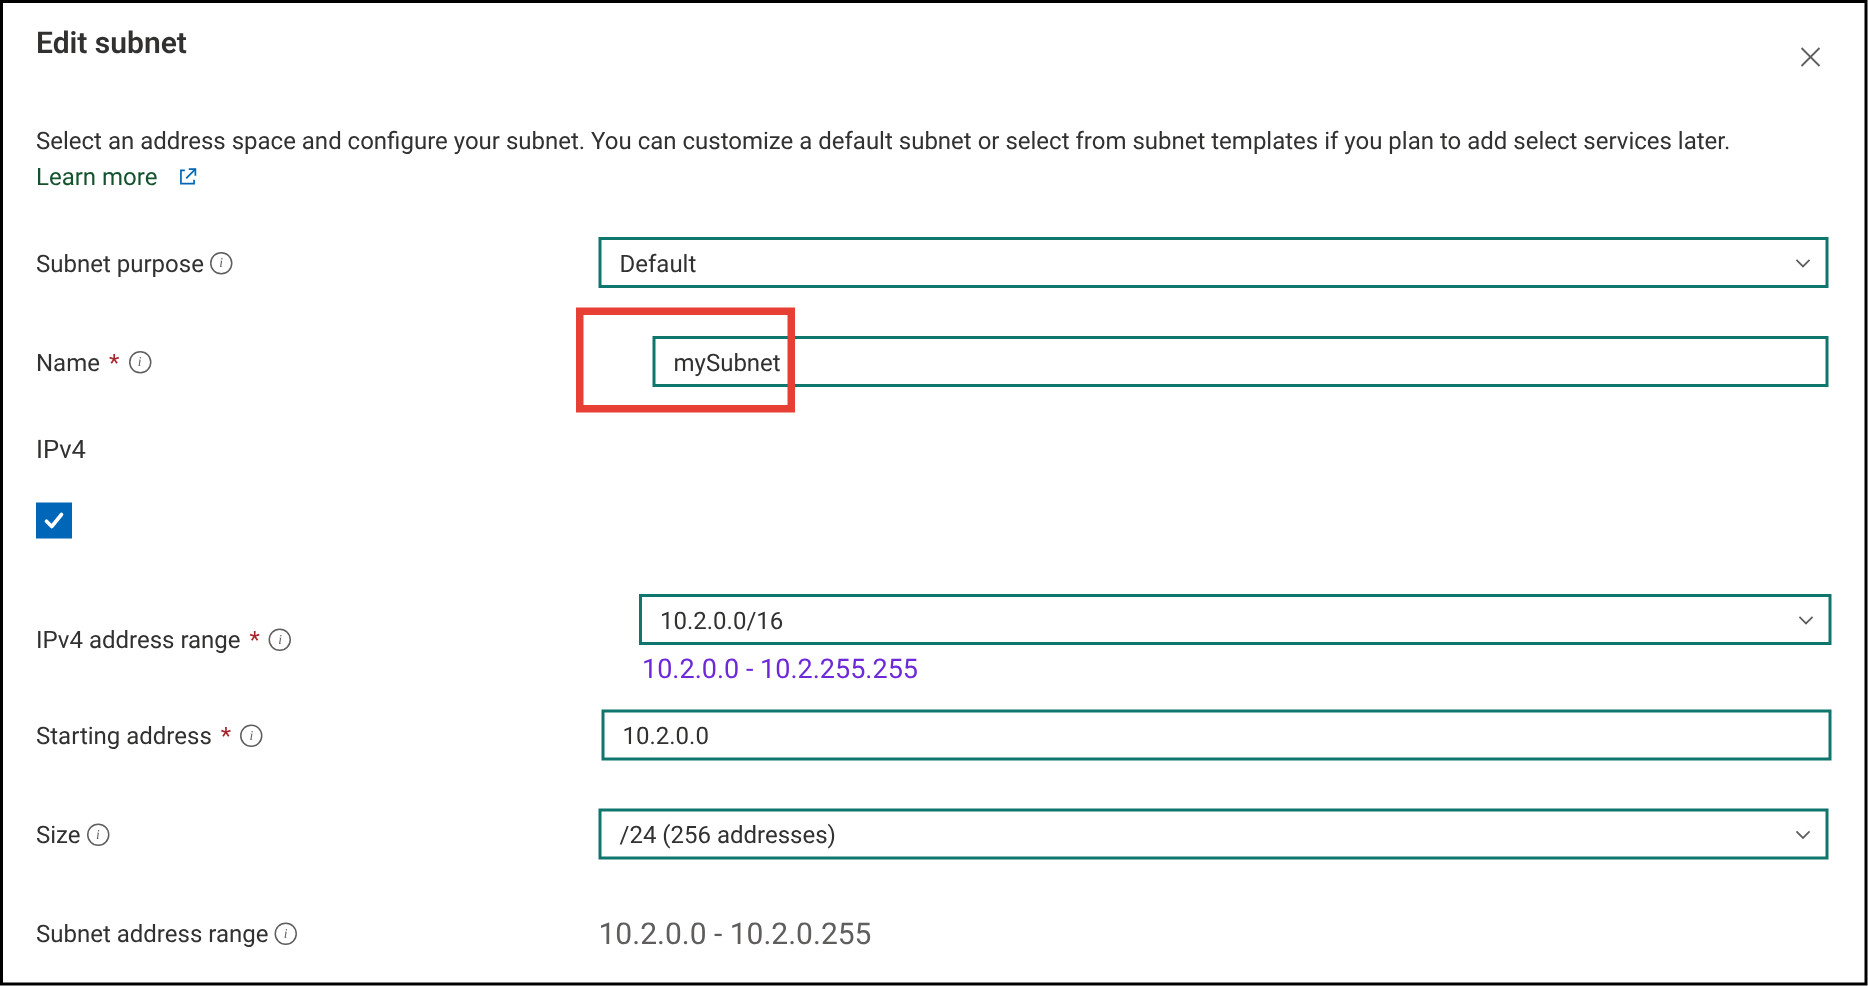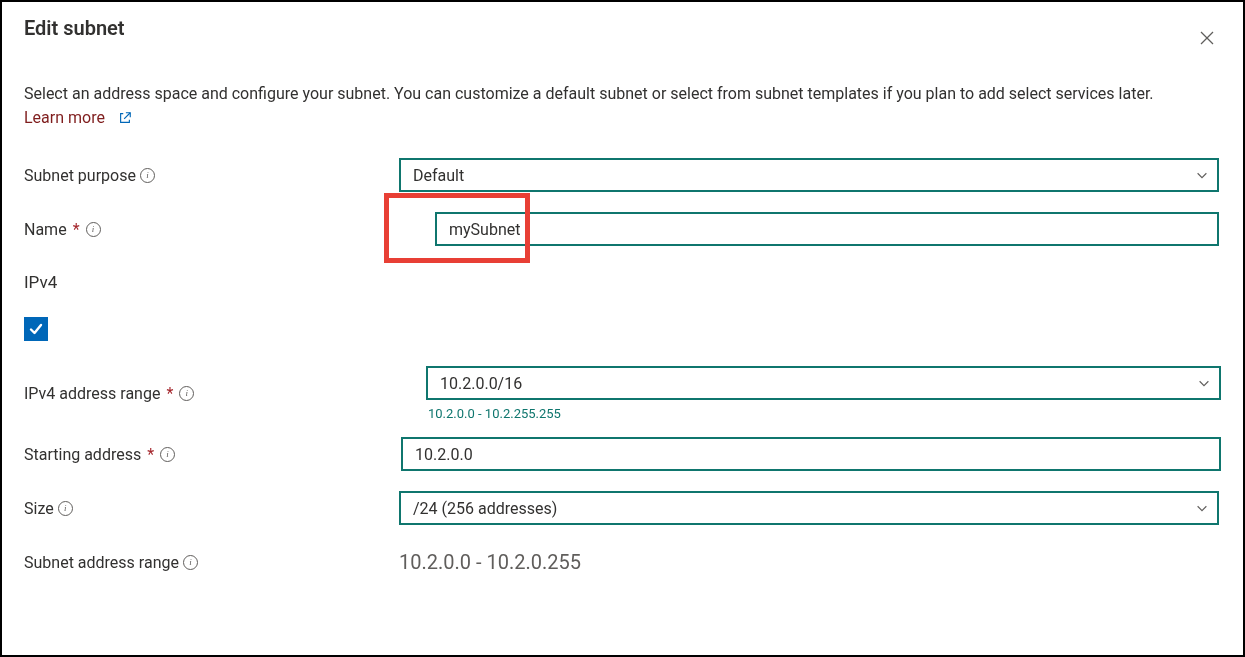--- a/index.html
+++ b/index.html
@@ -38,35 +38,35 @@
     line-height: 1;
     margin-top: 8px;
   }
   .description {
     font-size: 16px;
     color: #323130;
     line-height: 1.5;
     margin-bottom: 28px;
   }
   .learn-more {
-    color: #7f1d1d;
+    color: #14532d;
     text-decoration: none;
     display: inline-flex;
     align-items: center;
     gap: 13px;
   }
   .ext-icon {
     width: 14px;
     height: 14px;
     display: inline-block;
   }
   .form-row {
     display: flex;
     align-items: center;
-    margin-bottom: 20px;
+    margin-bottom: 32px;
     min-height: 34px;
   }
   .form-row.tight { margin-bottom: 6px; }
   .label-col {
     width: 375px;
     flex-shrink: 0;
     font-size: 16px;
     color: #323130;
     display: flex;
     align-items: center;
@@ -128,22 +128,22 @@
     width: 24px;
     height: 24px;
     background: #0067b8;
     display: inline-flex;
     align-items: center;
     justify-content: center;
     cursor: pointer;
   }
   .checkbox svg { width: 16px; height: 16px; color: #fff; }
   .helper-text {
-    font-size: 13px;
-    color: #0f766e;
+    font-size: 18px;
+    color: #6d28d9;
     margin-top: 6px;
     padding-left: 2px;
   }
   .static-value {
     font-size: 20px;
     color: #605e5c;
   }
   .highlight-box {
     outline: 5px solid #e83f35;
     outline-offset: -2px;

